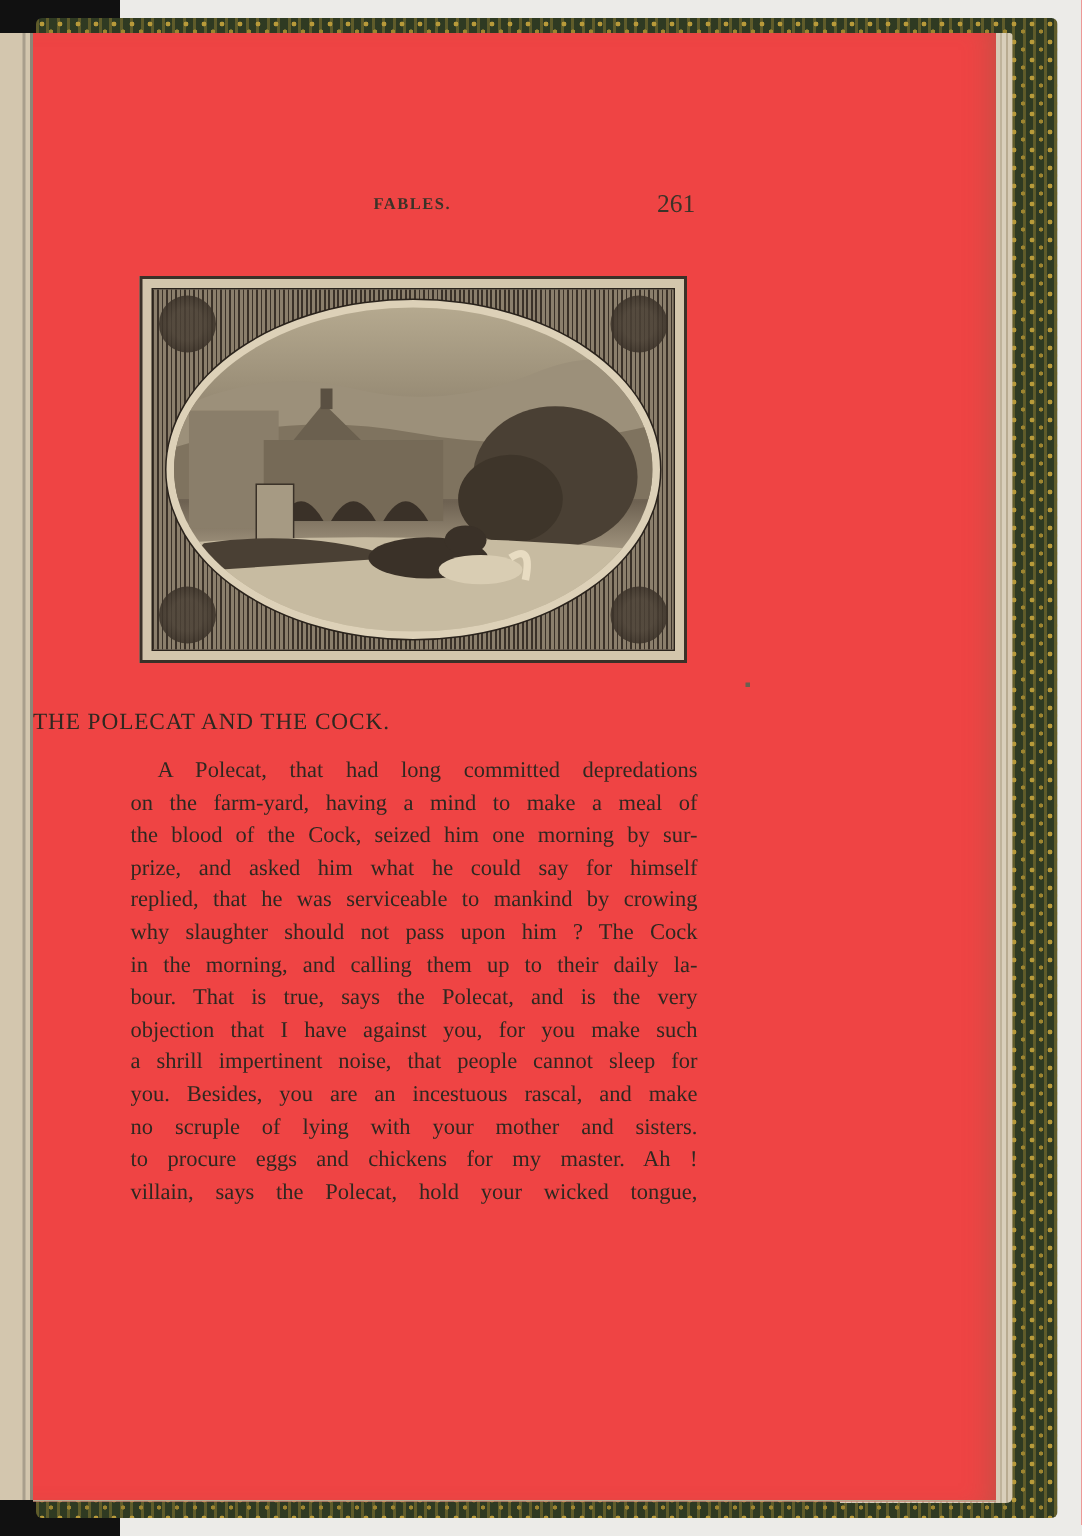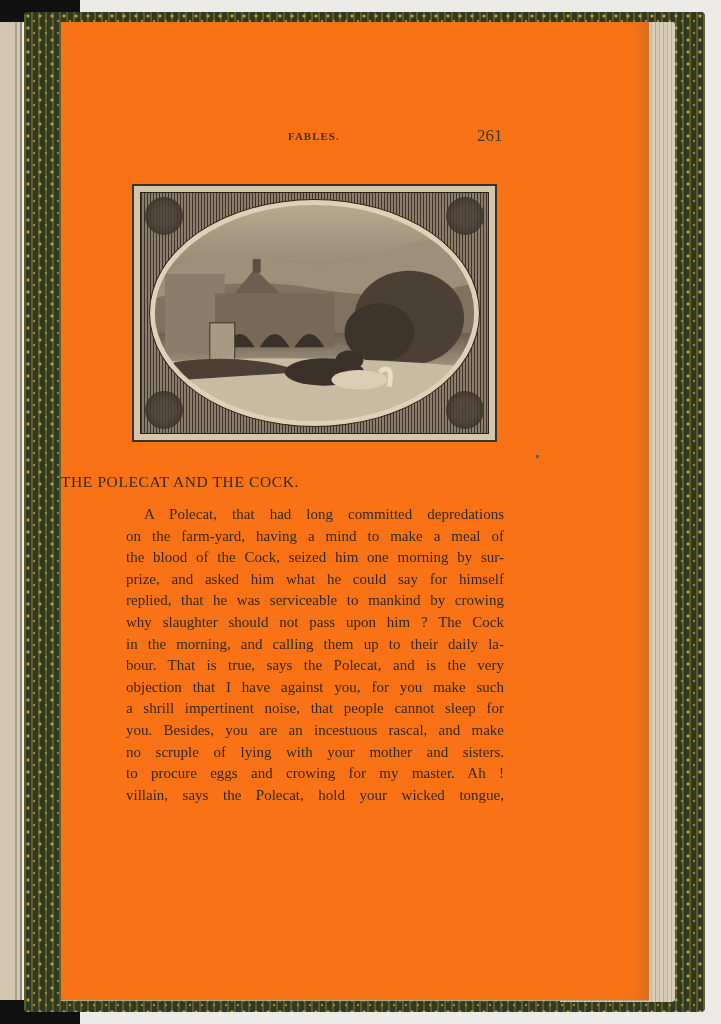--- a/index.html
+++ b/index.html
@@ -56,25 +56,24 @@
     }
     .left-page::after {
       content: "";
       position: absolute; left: 15px; top: 0; width: 2px; height: 100%;
       background: #a89e8c;
     }
     
     .page {
       position: absolute;
       left: 22px; top: 22px;
-      width: 588px; height: 978px;
-      background: #f97316;
+      width: 642px; height: 978px;
+      background: #ef4444;
       box-shadow: inset -14px 0 18px -10px rgba(120,100,70,0.35);
       border-bottom: 1px solid #b6a98f;
-      margin-left: 39px;
     }
     .running-head {
       position: absolute;
       top: 108px;
       left: 227px;
       font-size: 11px;
       letter-spacing: 1px;
       font-weight: bold;
       color: #3b3328;
     }
@@ -218,18 +217,18 @@
     <span class="line">the blood of the Cock, seized him one morning by sur-</span>
     <span class="line">prize, and asked him what he could say for himself</span>
     <span class="line">replied, that he was serviceable to mankind by crowing</span>
     <span class="line">why slaughter should not pass upon him ?  The Cock</span>
     <span class="line">in the morning, and calling them up to their daily la-</span>
     <span class="line">bour.  That is true, says the Polecat, and is the very</span>
     <span class="line">objection that I have against you, for you make such</span>
     <span class="line">a shrill impertinent noise, that people cannot sleep for</span>
     <span class="line">you.  Besides, you are an incestuous rascal, and make</span>
     <span class="line">no scruple of lying with your mother and sisters.</span>
-    <span class="line">to procure eggs and crowing for my master.  Ah !</span>
+    <span class="line">to procure eggs and chickens for my master.  Ah !</span>
     <span class="line">villain, says the Polecat, hold your wicked tongue,</span>
   </div>
 
   <div class="speck"></div>
 </div>
 
 </body></html>

